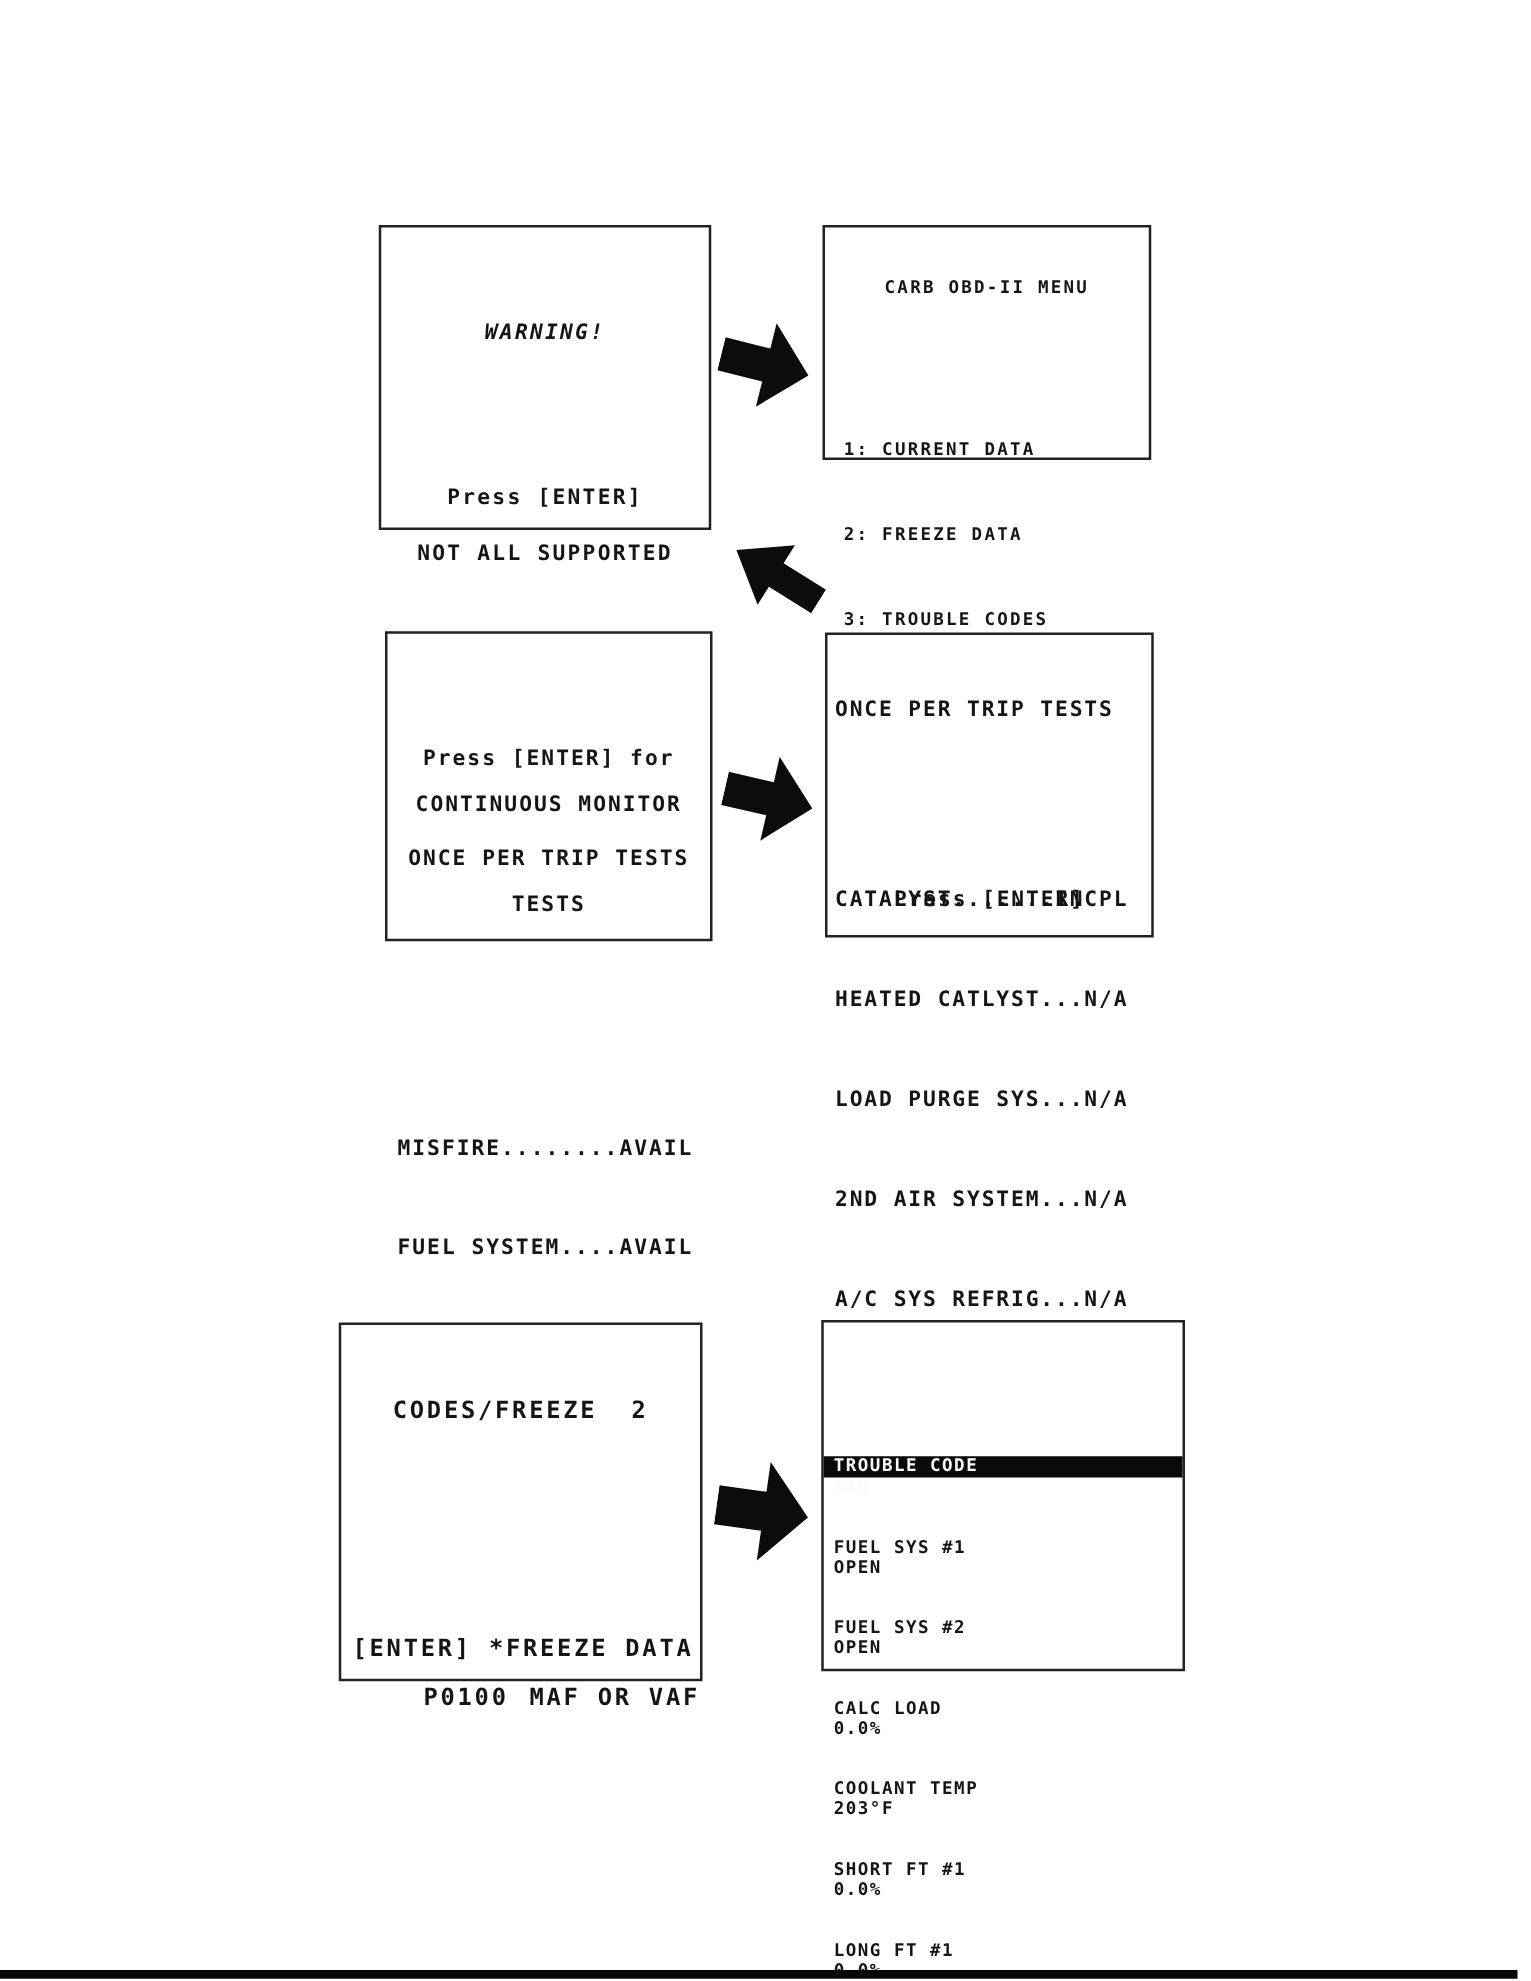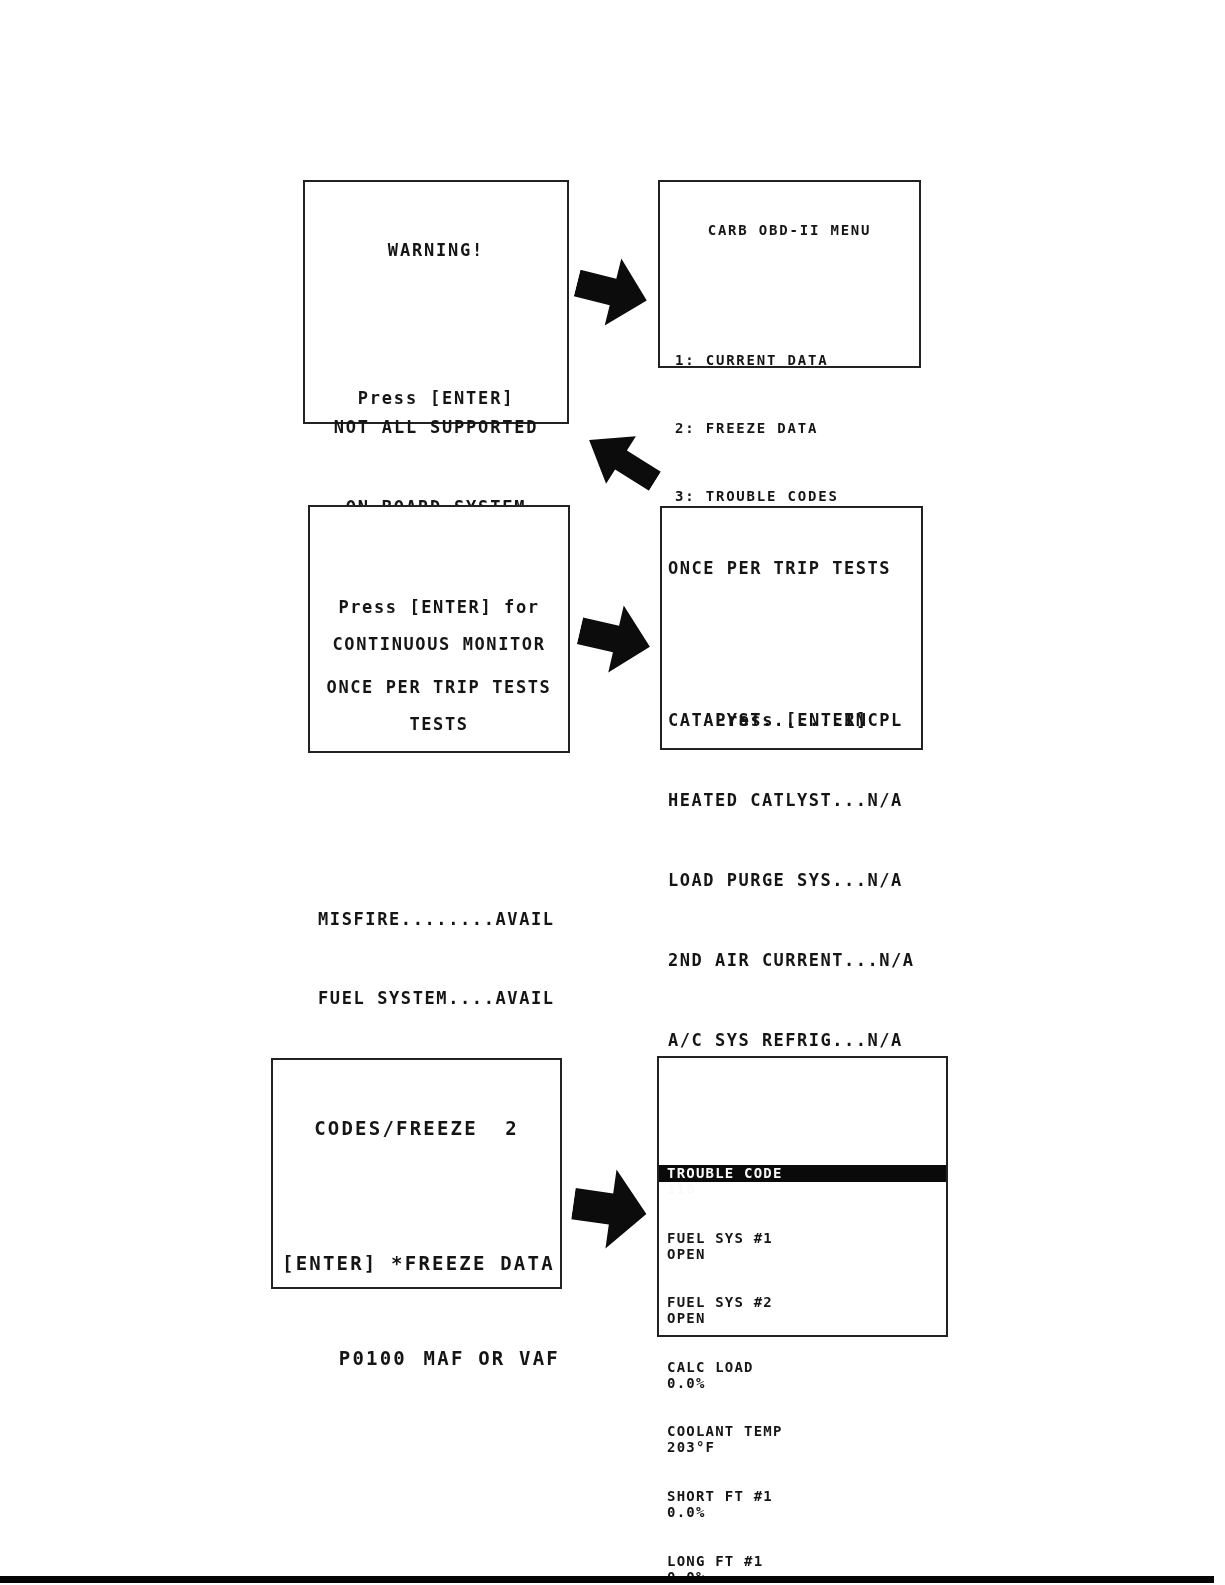--- a/index.html
+++ b/index.html
@@ -15,21 +15,21 @@
   }
   .t-center { text-align:center; }
   .line { line-height:20px; }
   .title { line-height:20px; }
   .footer { position:absolute; left:0; right:0; }
   .inv { background:#0a0a0a; color:#fafafa; }
   .mi, .code { display:inline-block; padding:0 3px; margin-left:-3px; }
 
   
   #scr-warning { left:303px; top:180px; width:266px; height:244px; font-size:17px; letter-spacing:1.8px; }
-  #scr-warning .title { margin-top:18px; }
+  #scr-warning .title { margin-top:34px;font-style:italic; }
   #scr-warning .warn-body { margin-top:37px; }
   #scr-warning .footer { bottom:14px; }
 
   
   #scr-menu { left:658px; top:180px; width:263px; height:188px; font-size:14px; letter-spacing:1.8px; }
   #scr-menu .title { margin-top:6px; }
   #scr-menu .menu-list { margin-top:14px; padding-left:15px; }
 
   
   #scr-cont { left:308px; top:505px; width:262px; height:248px; font-size:17px; letter-spacing:1.6px; }
@@ -38,21 +38,21 @@
   #scr-cont .rows .line { line-height:19px; }
   #scr-cont .footer { bottom:14px; }
 
   
   #scr-trip { left:660px; top:506px; width:263px; height:244px; font-size:17px; letter-spacing:1.5px; }
   #scr-trip .title { margin-top:10px; padding-left:6px; }
   #scr-trip .rows { margin-top:12px; padding-left:6px; }
   #scr-trip .footer { bottom:18px; }
 
   
-  #scr-codes { left:271px; top:1058px; width:291px; height:231px; font-size:19px; letter-spacing:2.2px; }
+  #scr-codes { left:271px; top:1058px; width:291px; height:287px; font-size:19px; letter-spacing:2.2px; }
   #scr-codes .title { margin-top:10px; line-height:28px; }
   #scr-codes .codes { margin-top:26px; padding-left:9px; }
   #scr-codes .code-line { line-height:28px;text-align:right; }
   #scr-codes .indent { padding-left:84px; }
   #scr-codes .footer { bottom:10px; padding-left:9px; line-height:28px; }
 
   
   #scr-freeze { left:657px; top:1056px; width:291px; height:281px; font-size:14px; letter-spacing:1.2px; padding-top:11px; }
   .f-row { display:flex; align-items:flex-start; height:16.6px; padding:0 14px 0 8px;flex-direction:column; }
   .f-label { flex:none; }
@@ -141,21 +141,21 @@
     <div class="title">ONCE PER TRIP TESTS</div>
     <div class="rows">
       
     
         <div class="line">CATALYST.......INCPL</div>
       
         <div class="line">HEATED CATLYST...N/A</div>
       
         <div class="line">LOAD PURGE SYS...N/A</div>
       
-        <div class="line">2ND AIR CURRENT...N/A</div>
+        <div class="line">2ND AIR SYSTEM...N/A</div>
       
         <div class="line">A/C SYS REFRIG...N/A</div>
       
         <div class="line">O2 SENSOR......INCPL</div>
       
         <div class="line">O2 SENS HEATER.INCPL</div>
       
         <div class="line">EGR SYSTEM.....INCPL</div>
       </div>
     <div class="footer t-center line">Press [ENTER]</div>

